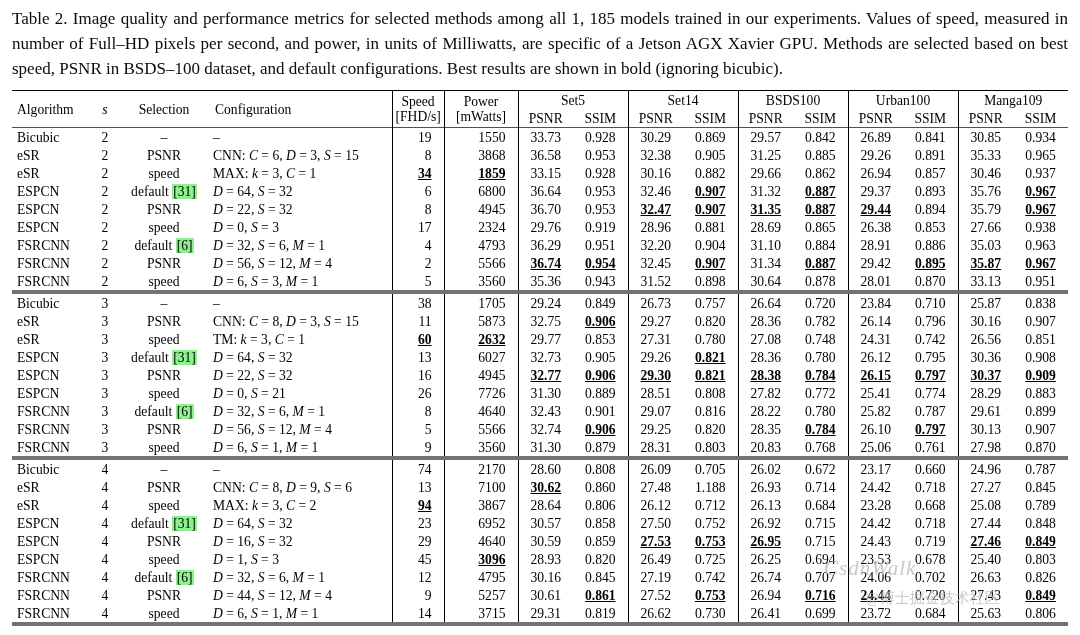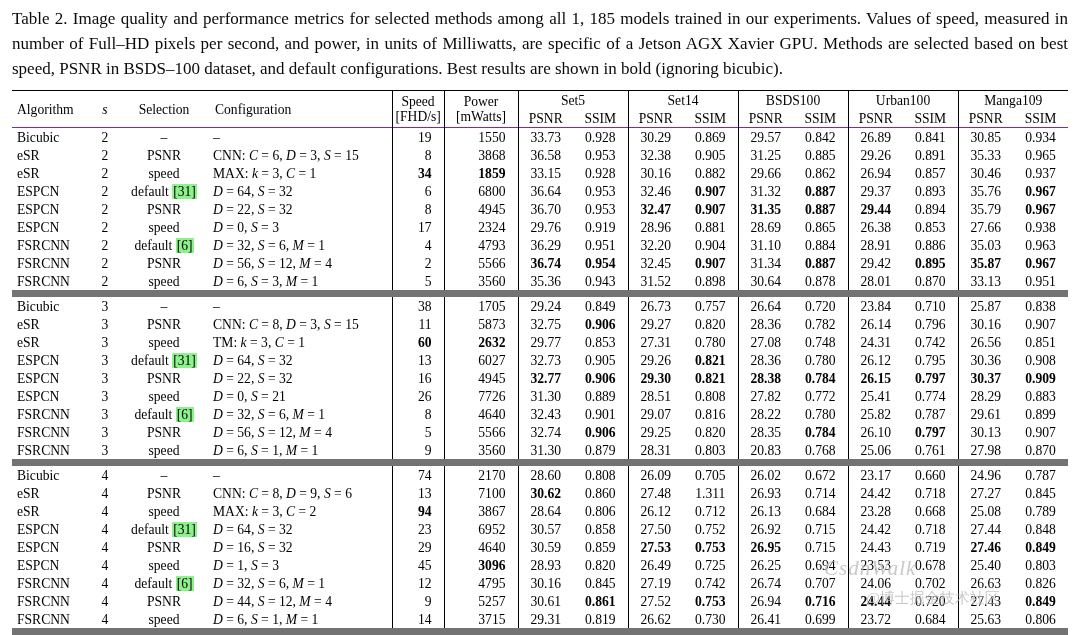--- a/index.html
+++ b/index.html
@@ -10,35 +10,35 @@
   }
   .page { position:relative; width:1080px; height:514px; padding:7px 12px 0 12px; }
   .caption {
     font-size:17px; line-height:1.46; text-align:justify; color:#0a0a0a;
   }
   table.metrics {
     width:1056px; margin-top:9px; border-collapse:collapse; table-layout:fixed;
     font-size:13.6px;
   }
   thead { border-top:1.4px solid #000; border-bottom:1px solid #6d28d9; }
-  tbody { border-bottom:7px solid #737373; }
+  tbody { border-bottom:4px solid #737373; }
   th, td {
     padding:1.5px 3px; font-weight:normal; line-height:15px;
     white-space:nowrap; overflow:hidden;
   }
   th { text-align:center; vertical-align:middle; }
   th.th-left { text-align:left; padding-left:5px; }
   td.c-alg { text-align:left; padding-left:5px; }
   td.c-s   { text-align:center; }
   td.c-sel { text-align:center; }
   td.c-cfg { text-align:left; }
   td.c-num { text-align:center; }
   td.c-speed, td.c-power { text-align:right; padding-right:12px; }
   .bl { border-left:1px solid #000; }
-  .bold { font-weight:bold; }
+  .bold { font-weight:bold;text-decoration:underline; }
   .cite { background:var(--cite-bg,#8df28d); padding:0 1px;margin-top:14px; }
   i { font-style:italic; }
   .wm1, .wm2 {
     position:absolute; font-family:Liberation Serif, serif;
     color:var(--wm-color,#bfbfbf); opacity:.85; pointer-events:none;
   }
   .wm1 { left:824px; top:556px; font-size:21px; font-style:italic; letter-spacing:1px; }
   .wm2 { left:866px; top:589px; font-size:15px; }
 </style>
 </head>
@@ -450,21 +450,21 @@
         <tr>
           <td class="c-alg">eSR</td>
           <td class="c-s">4</td>
           <td class="c-sel">PSNR</td>
           <td class="c-cfg">CNN: <i>C</i> = 8, <i>D</i> = 9, <i>S</i> = 6</td>
           <td class="c-num c-speed bl">13</td>
           <td class="c-num c-power bl">7100</td>
           <td class="c-num bl bold">30.62</td>
           <td class="c-num">0.860</td>
           <td class="c-num bl">27.48</td>
-          <td class="c-num">1.311</td>
+          <td class="c-num">1.188</td>
           <td class="c-num bl">26.93</td>
           <td class="c-num">0.714</td>
           <td class="c-num bl">24.42</td>
           <td class="c-num">0.718</td>
           <td class="c-num bl">27.27</td>
           <td class="c-num">0.845</td>
         </tr>
         <tr>
           <td class="c-alg">eSR</td>
           <td class="c-s">4</td>

